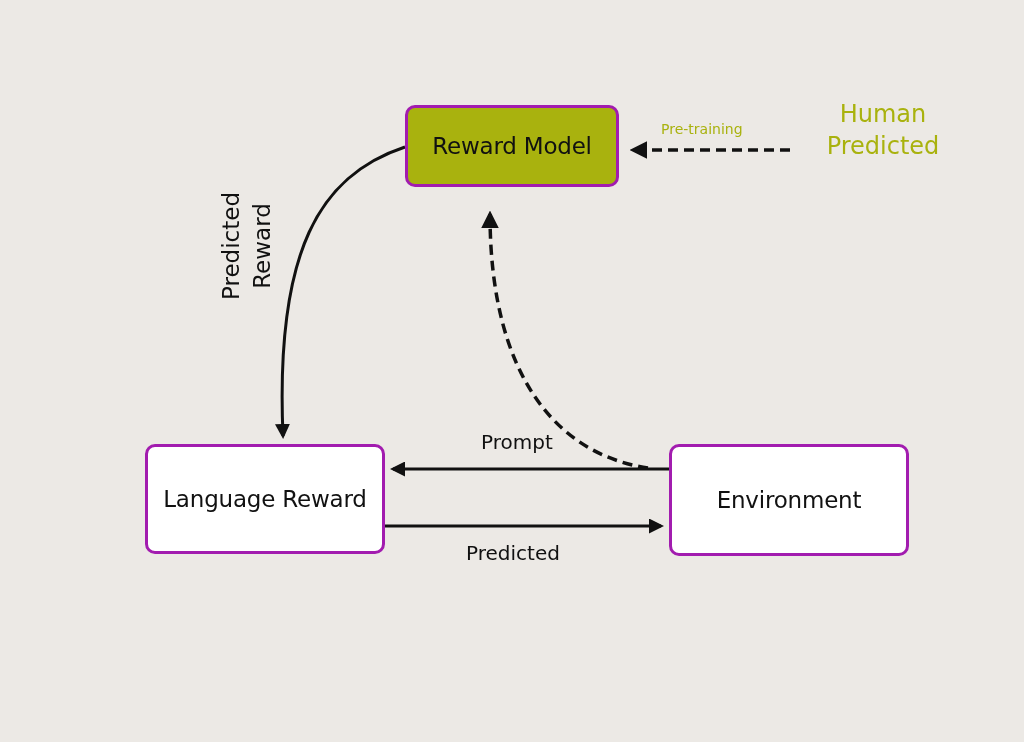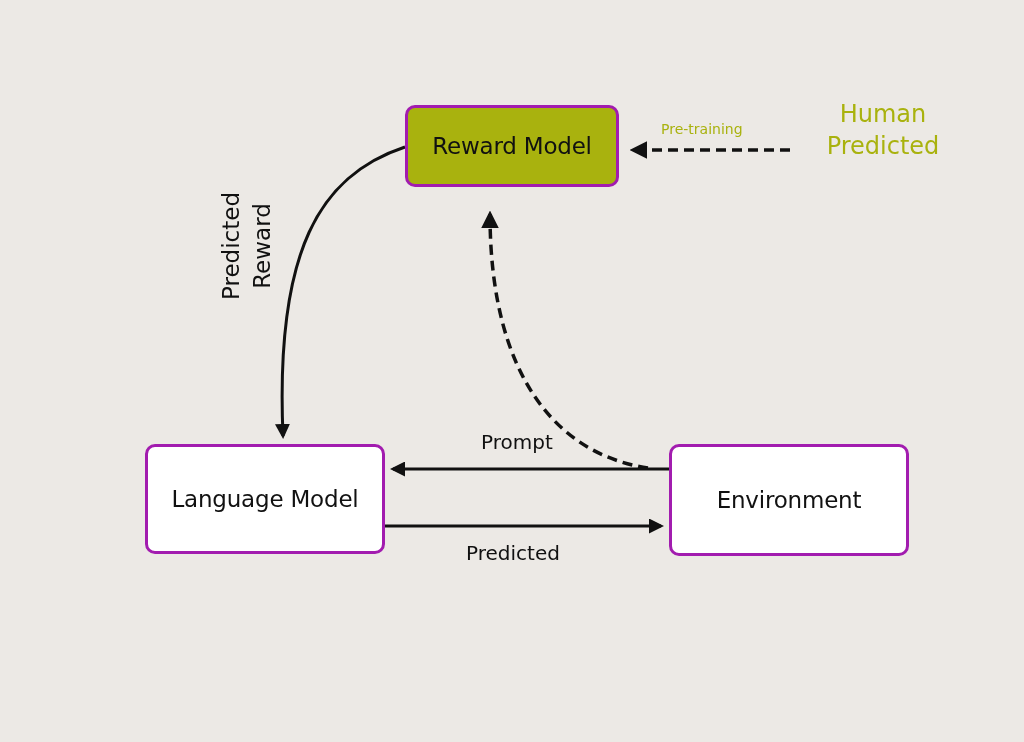--- a/index.html
+++ b/index.html
@@ -78,21 +78,21 @@
     <line x1="669" y1="469" x2="393" y2="469" stroke="#111" stroke-width="3" marker-end="url(#ah)"></line>
 
     <line x1="385" y1="526" x2="661" y2="526" stroke="#111" stroke-width="3" marker-end="url(#ah)"></line>
   </svg>
 
   <div class="node reward">
     <span>Reward Model</span>
   </div>
 
   <div class="node lm">
-    <span>Language Model</span>
+    <span>Language Reward</span>
   </div>
 
   <div class="node env">
     <span>Environment</span>
   </div>
 
   <div class="dataset">
     <span>Human</span>
     <span>Predicted</span>
   </div>

